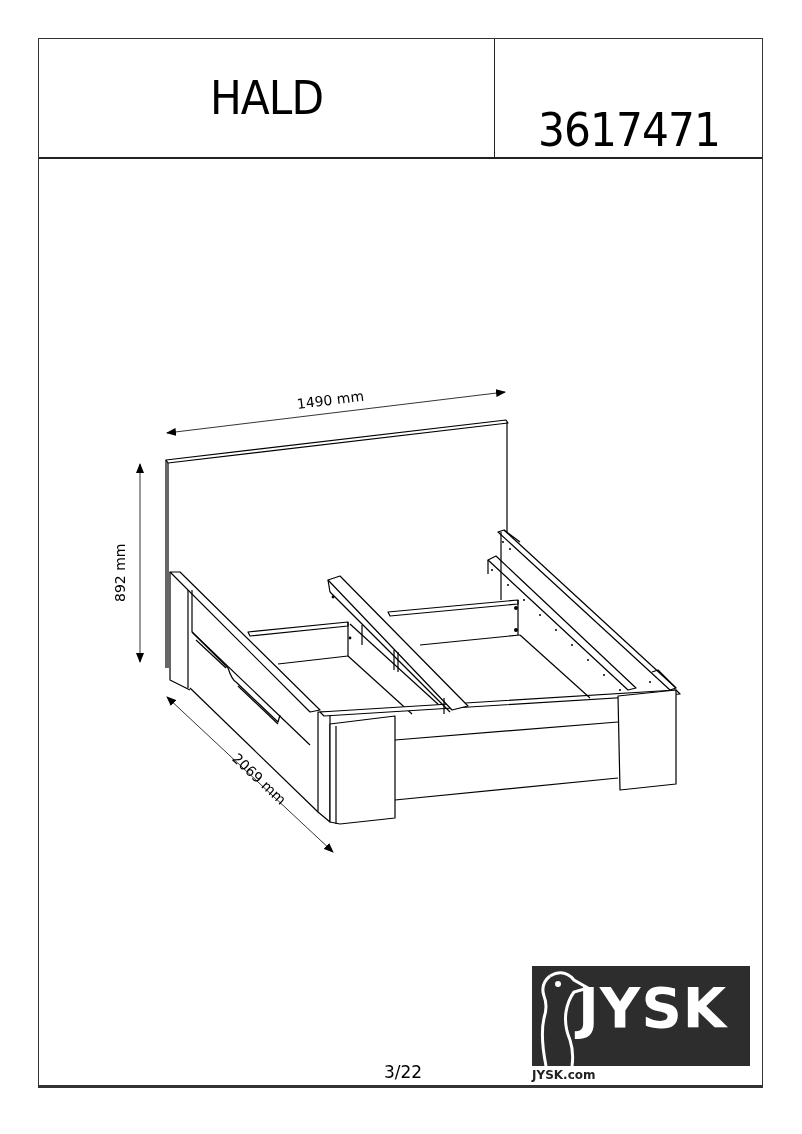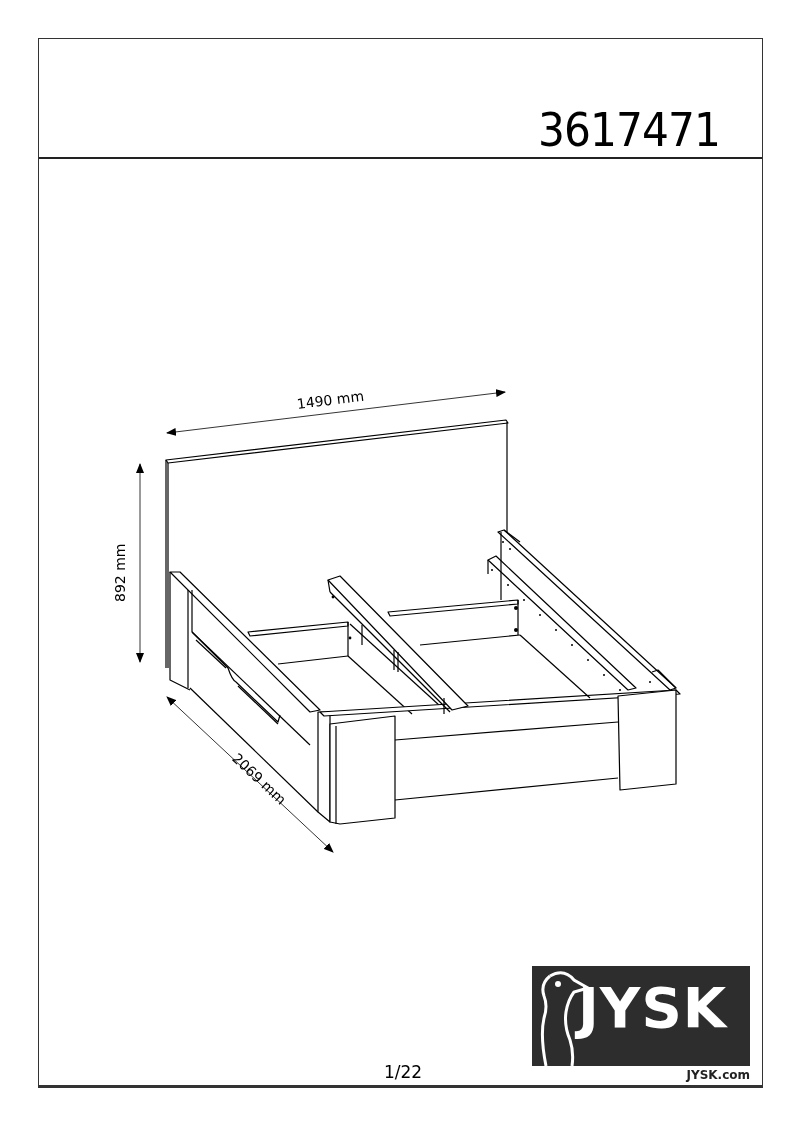--- a/index.html
+++ b/index.html
@@ -16,28 +16,31 @@
     .title-text { font-size: 46px; letter-spacing: -1px; transform: scaleX(0.92); }
     .code-text { font-size: 46px; letter-spacing: -1px; transform: scaleX(0.92); }
     .drawing { position: absolute; left: 0; top: 0; }
     .dim-label { position: absolute; font-size: 14px; white-space: nowrap; }
     .page-num { position: absolute; left: 340px; top: 1024px; width: 40px; text-align: center;
                 font-size: 17px; }
     .logo-box { position: absolute; left: 493px; top: 928px; width: 218px; height: 100px;
                 background: #2d2d2d; }
     .logo-word { position: absolute; left: 46px; top: 14px; font-family: "DejaVu Sans", sans-serif;
                  font-weight: bold; font-size: 56px; color: #fff; letter-spacing: 1px; line-height: 1; }
-    .logo-url { position: absolute; left: 493px; top: 1030px; width: 218px; text-align: right;
+    .logo-url { position: absolute; left: 493px; top: 1030px; width: 218px; text-align: left;
                 font-size: 12px; font-weight: bold; color: #222; }
   </style>
 </head>
 <body>
 
 <div class="page-frame">
   <div class="header-row">
+    <div class="title-cell">
+      <span class="title-text">HALD</span>
+    </div>
     <div class="code-cell">
       <span class="code-text">3617471</span>
     </div>
   </div>
 </div>
 
 <svg class="drawing" width="802" height="1134" viewBox="0 0 802 1134" xmlns="http://www.w3.org/2000/svg">
   <defs>
     <marker id="arr" markerWidth="10" markerHeight="8" refX="9" refY="4" orient="auto" markerUnits="userSpaceOnUse">
       <path d="M0,0 L10,4 L0,8 z" fill="#000"></path>
@@ -122,21 +125,21 @@
     <circle cx="503" cy="542" r="1"></circle>
     <circle cx="510" cy="549" r="1"></circle>
     <circle cx="650" cy="682" r="1"></circle>
   </g>
 </svg>
 
 <span class="dim-label" style="left:296px; top:396px; transform: rotate(-7deg); transform-origin:left top;">1490 mm</span>
 <span class="dim-label" style="left:112px; top:602px; transform: rotate(-90deg); transform-origin:left top;">892 mm</span>
 <span class="dim-label" style="left:240px; top:750px; transform: rotate(43deg); transform-origin:left top;">2069 mm</span>
 
-<span class="page-num" style="left:383px; top:1062px;">1/22</span>
+<span class="page-num" style="left:383px; top:1062px;">3/22</span>
 
 <div class="logo-box" style="left:532px; top:966px; width:218px; height:100px;">
   <svg width="60" height="100" viewBox="0 0 60 100" style="position:absolute;left:4px;top:0;">
     <path d="M14,10 Q28,2 38,14 L52,22 L38,26 Q32,34 30,46 Q28,60 34,74 Q38,86 36,100" fill="none" stroke="#fff" stroke-width="3"></path>
     <path d="M14,10 Q4,18 8,30 Q12,40 8,52 Q4,70 10,100" fill="none" stroke="#fff" stroke-width="3"></path>
     <circle cx="22" cy="18" r="3" fill="#fff"></circle>
   </svg>
   <span class="logo-word">JYSK</span>
 </div>
 <span class="logo-url" style="left:532px; top:1068px;">JYSK.com</span>

